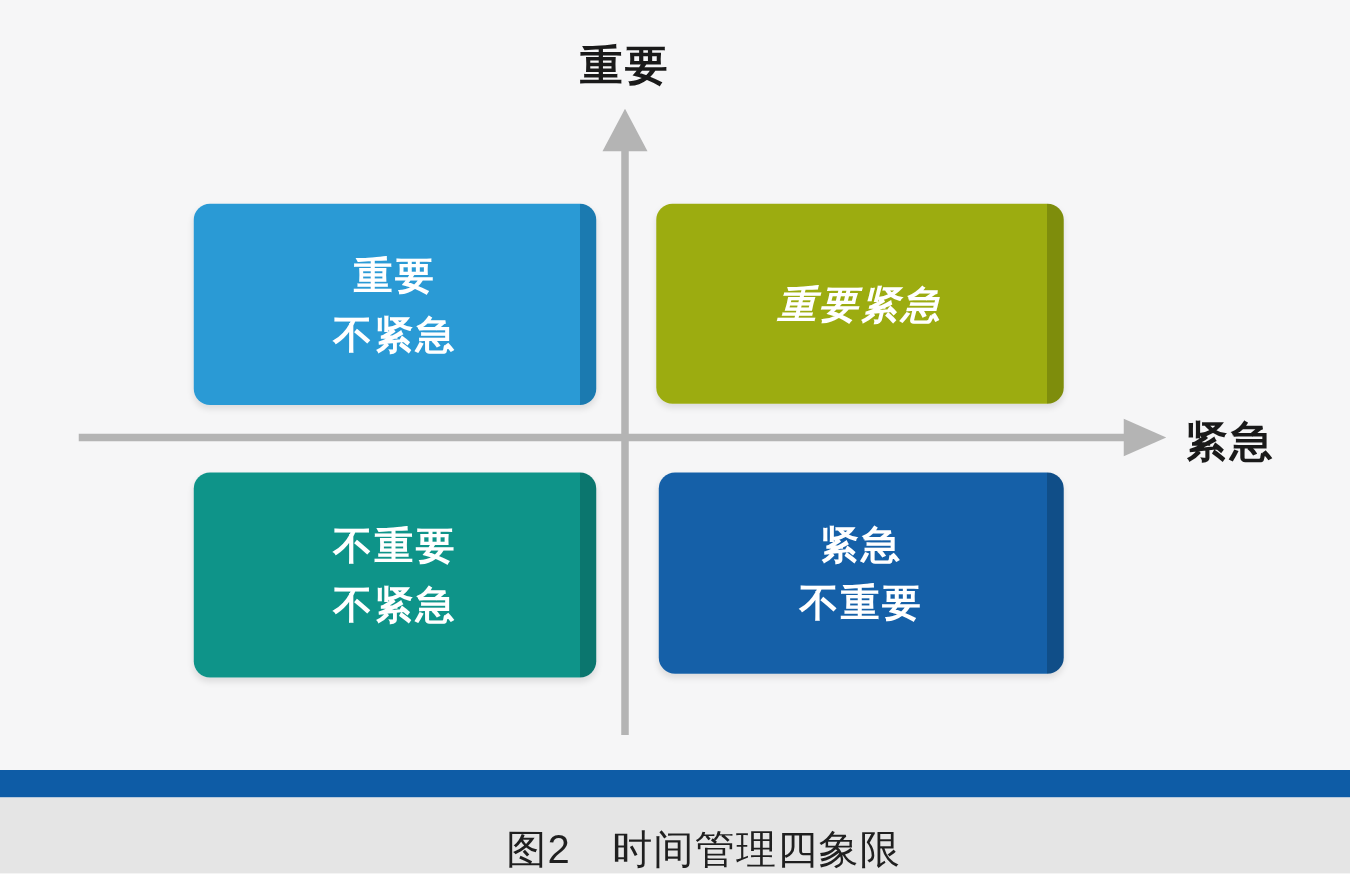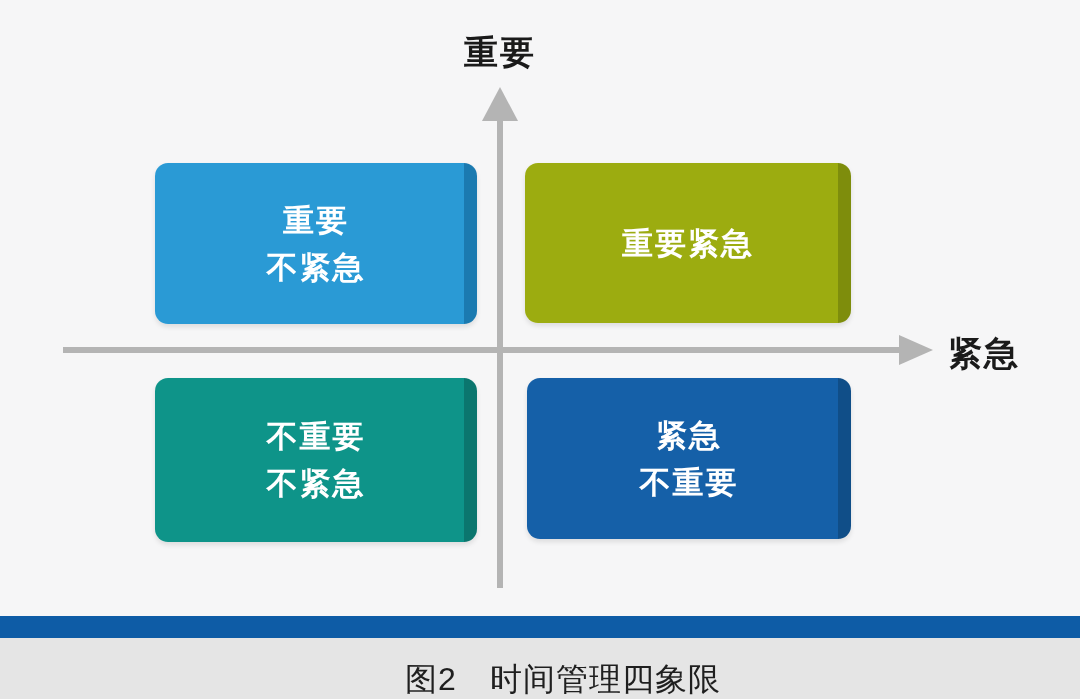--- a/index.html
+++ b/index.html
@@ -127,21 +127,21 @@
     <div class="right-arrowhead"></div>
 
     <div class="axis-label y-axis-label">重要</div>
     <div class="axis-label x-axis-label">紧急</div>
 
     <div class="quadrant q-top-left" style="background: linear-gradient(to right, rgb(42, 154, 213) 0px, rgb(42, 154, 213) calc(100% - 13px), rgb(27, 122, 176) calc(100% - 13px));">
       <div class="q-line">重要</div>
       <div class="q-line">不紧急</div>
     </div>
 
-    <div class="quadrant q-top-right" style="background: linear-gradient(to right, rgb(156, 172, 16) 0px, rgb(156, 172, 16) calc(100% - 13px), rgb(126, 141, 12) calc(100% - 13px));">
+    <div class="quadrant q-top-right" style="background: linear-gradient(to right, rgb(156, 172, 16) 0px, rgb(156, 172, 16) calc(100% - 13px), rgb(126, 141, 12) calc(100% - 13px)); font-style: italic;">
       <div class="q-line">重要紧急</div>
 
     </div>
 
     <div class="quadrant q-bottom-left" style="background: linear-gradient(to right, rgb(14, 148, 137) 0px, rgb(14, 148, 137) calc(100% - 13px), rgb(11, 118, 110) calc(100% - 13px));">
       <div class="q-line">不重要</div>
       <div class="q-line">不紧急</div>
     </div>
 
     <div class="quadrant q-bottom-right" style="background: linear-gradient(to right, rgb(21, 96, 168) 0px, rgb(21, 96, 168) calc(100% - 13px), rgb(16, 78, 136) calc(100% - 13px));">

